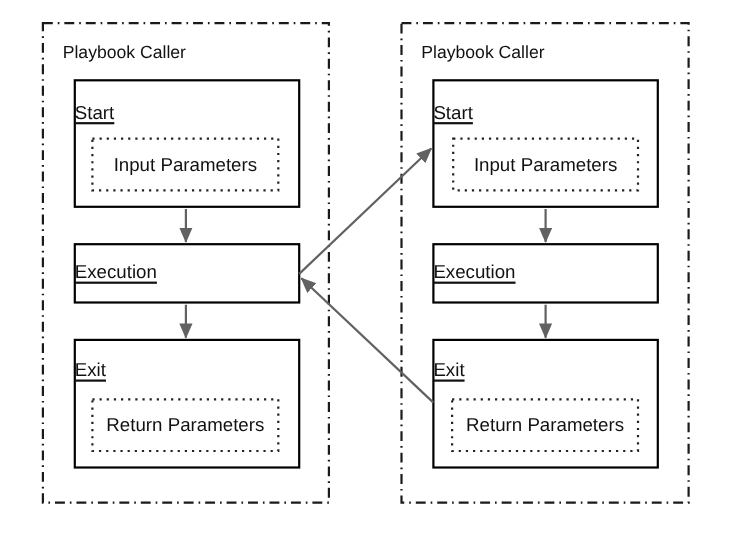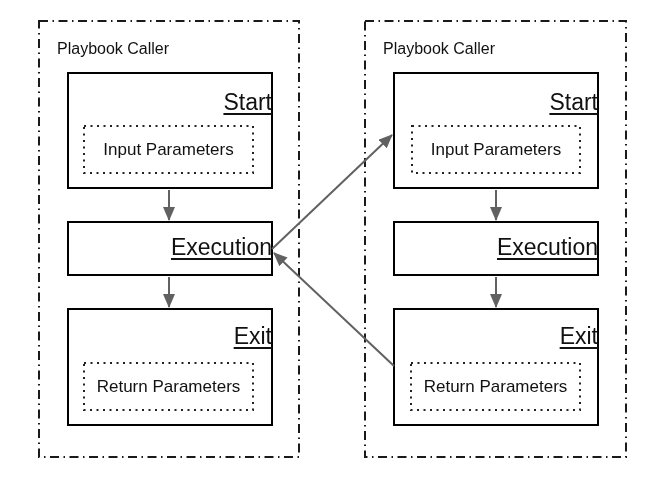--- a/index.html
+++ b/index.html
@@ -23,23 +23,23 @@
   .label {
     position: absolute;
     color: #111111;
     white-space: nowrap;
   }
   .container-title {
     font-size: 16px;
     line-height: 17px;
   }
   .node-heading {
-    font-size: 23px;
+    font-size: 17px;
     line-height: 17px;
-    text-align: right;
+    text-align: left;
     text-decoration: underline;
     text-underline-offset: 3px;
     text-decoration-thickness: 1.5px;
   }
   .param-label {
     font-size: 17px;
     line-height: 14px;
     text-align: center;
   }
 </style>

